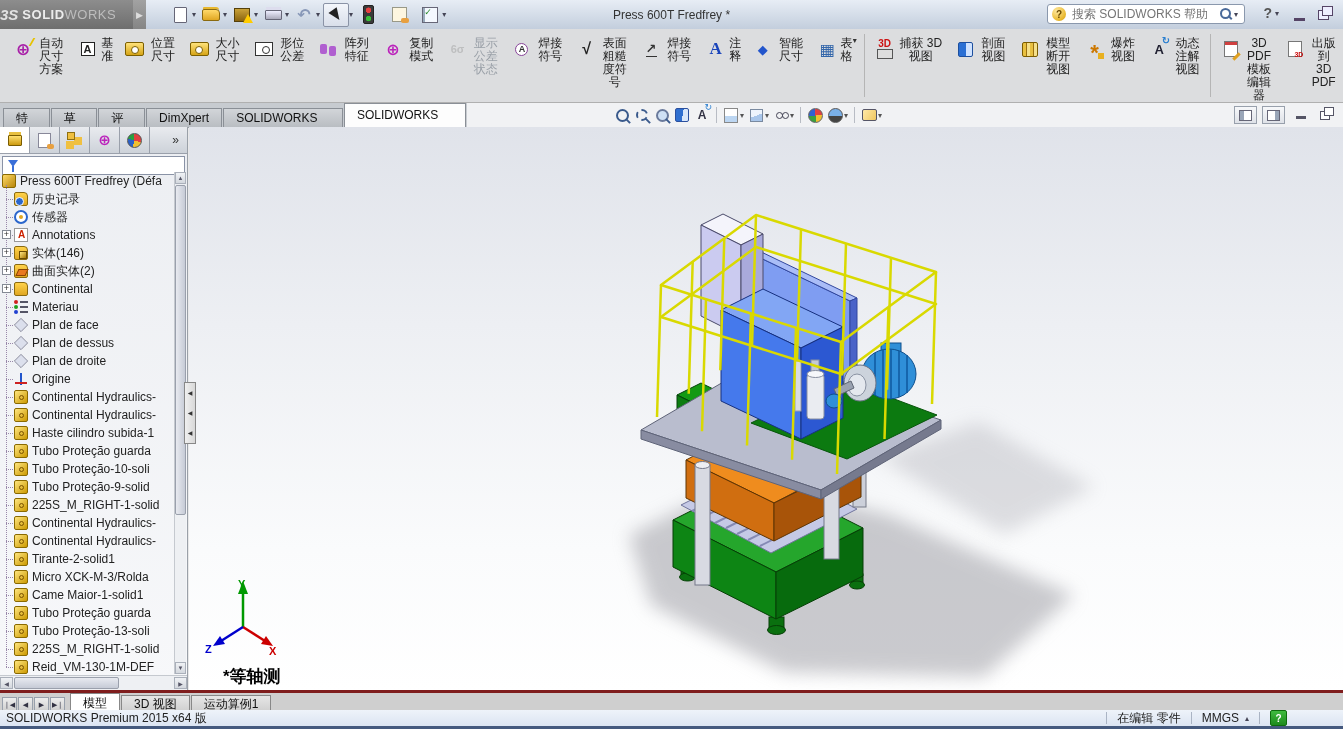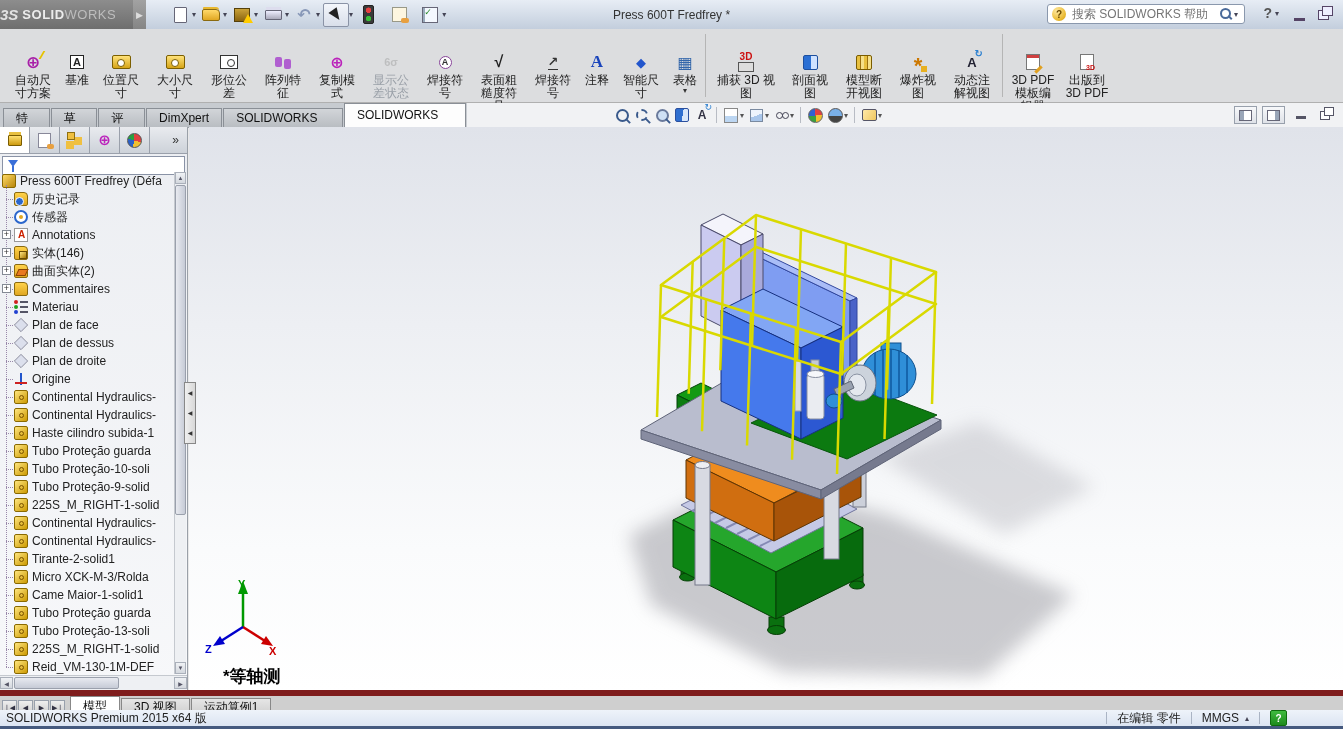--- a/index.html
+++ b/index.html
@@ -53,21 +53,21 @@
   .tb-min{position:absolute;right:34px;top:6px;width:20px;height:15px;display:flex;align-items:flex-end;justify-content:center;}
   .tb-min::before{content:"";width:11px;height:3px;background:#546;}
   .tb-restore{position:absolute;right:8px;top:6px;width:20px;height:15px;position:absolute;}
   .tb-restore::before{content:"";position:absolute;left:3px;bottom:1px;width:9px;height:8px;border:1px solid #546;background:#eef;}
   .tb-restore::after{content:"";position:absolute;left:7px;bottom:5px;width:9px;height:8px;border:1px solid #546;background:#eef;}
   
   .ribbon{position:absolute;left:0;top:29px;width:1343px;height:74px;background:#dcdddf;
     border-bottom:1px solid #b0b0b0;display:flex;align-items:stretch;padding-left:6px;box-sizing:border-box;}
   .rgroup{display:flex;align-items:flex-start;}
   .rsep{width:1px;background:#b5b5b5;margin:5px 3px;}
-  .rb{display:flex;flex-direction:column;align-items:center;padding:21px 4px 0 4px;cursor:default;}
+  .rb{display:flex;flex-direction:row;padding:8px 4px 0 4px;cursor:default;}
   .rb .rlab{max-width:46px;text-align:center;font-size:12px;line-height:13px;word-break:break-word;}
   .rb.wide .rlab{max-width:66px;}
   .rb.dis .rlab{color:#9aa0a8;}
   .rb.dis .ri{opacity:.45;}
   .rcaret{display:none;font-size:8px;color:#333;line-height:8px;}
   .rb.has-caret .rcaret{display:block;}
   .ri{height:24px;min-width:26px;display:flex;align-items:center;justify-content:center;font-weight:bold;position:relative;}
   .ri-autodim::before{content:"⊕";color:#a820a8;font-size:17px;}
   .ri-autodim::after{content:"";position:absolute;right:3px;top:1px;width:2px;height:8px;background:#e6c200;transform:skewX(-30deg);}
   .ri-datum::before{content:"A";font-size:11px;border:1.5px solid #222;padding:0 2px;background:#fff;color:#222;}
@@ -217,21 +217,21 @@
   .vsplit{position:absolute;left:184px;top:255px;width:10px;height:60px;background:linear-gradient(90deg,#f0f0f0,#d8d8d8);
     border:1px solid #888;display:flex;flex-direction:column;align-items:center;justify-content:space-around;z-index:5;}
   .vsplit span{font-size:6px;color:#333;line-height:6px;}
   
   .viewport{position:absolute;left:189px;top:0;width:1154px;height:563px;
     background:linear-gradient(180deg,#e0e3ea 0%,#edeff3 35%,#fafbfc 75%,#ffffff 100%);overflow:hidden;}
   .triad{position:absolute;left:14px;top:448px;}
   .viewlabel{position:absolute;left:34px;top:538px;font-size:17px;font-weight:bold;color:#000;}
   
   .bottombar{position:absolute;left:0;top:690px;width:1343px;height:20px;background:#cfcfcf;
-    border-top:6px solid #7f1d1d;display:flex;align-items:flex-end;}
+    border-top:3px solid #7f1d1d;display:flex;align-items:flex-end;}
   .bnav{width:15px;height:16px;border:1px solid #98a0ac;background:linear-gradient(#eee,#ccc);
     font-size:7px;color:#334;display:flex;align-items:center;justify-content:center;margin-right:1px;box-sizing:border-box;}
   .btabs{display:flex;align-items:flex-end;margin-left:4px;}
   .btab{height:17px;line-height:17px;padding:0 12px;font-size:12px;background:linear-gradient(#e6e6e6,#cdcdcd);
     border:1px solid #888;border-bottom:none;margin-right:1px;color:#111;}
   .btab.active{background:#fff;height:19px;line-height:19px;}
   
   .statusbar{position:absolute;left:0;top:710px;width:1343px;height:16px;background:linear-gradient(#eef3fa,#dbe4f2);
     border-bottom:3px solid #44597e;display:flex;align-items:center;font-size:12px;color:#222;}
   .sb-left{margin-left:6px;flex:1;}
@@ -601,21 +601,21 @@
 
           <div class="trow child">
             <span class="exp on">+</span>
             <span class="ti ti-surf"></span>
             <span class="tlabel">曲面实体(2)</span>
           </div>
 
           <div class="trow child">
             <span class="exp on">+</span>
             <span class="ti ti-comm"></span>
-            <span class="tlabel">Commentaires</span>
+            <span class="tlabel">Continental</span>
           </div>
 
           <div class="trow child">
 
             <span class="ti ti-mat"></span>
             <span class="tlabel">Materiau</span>
           </div>
 
           <div class="trow child">
 

